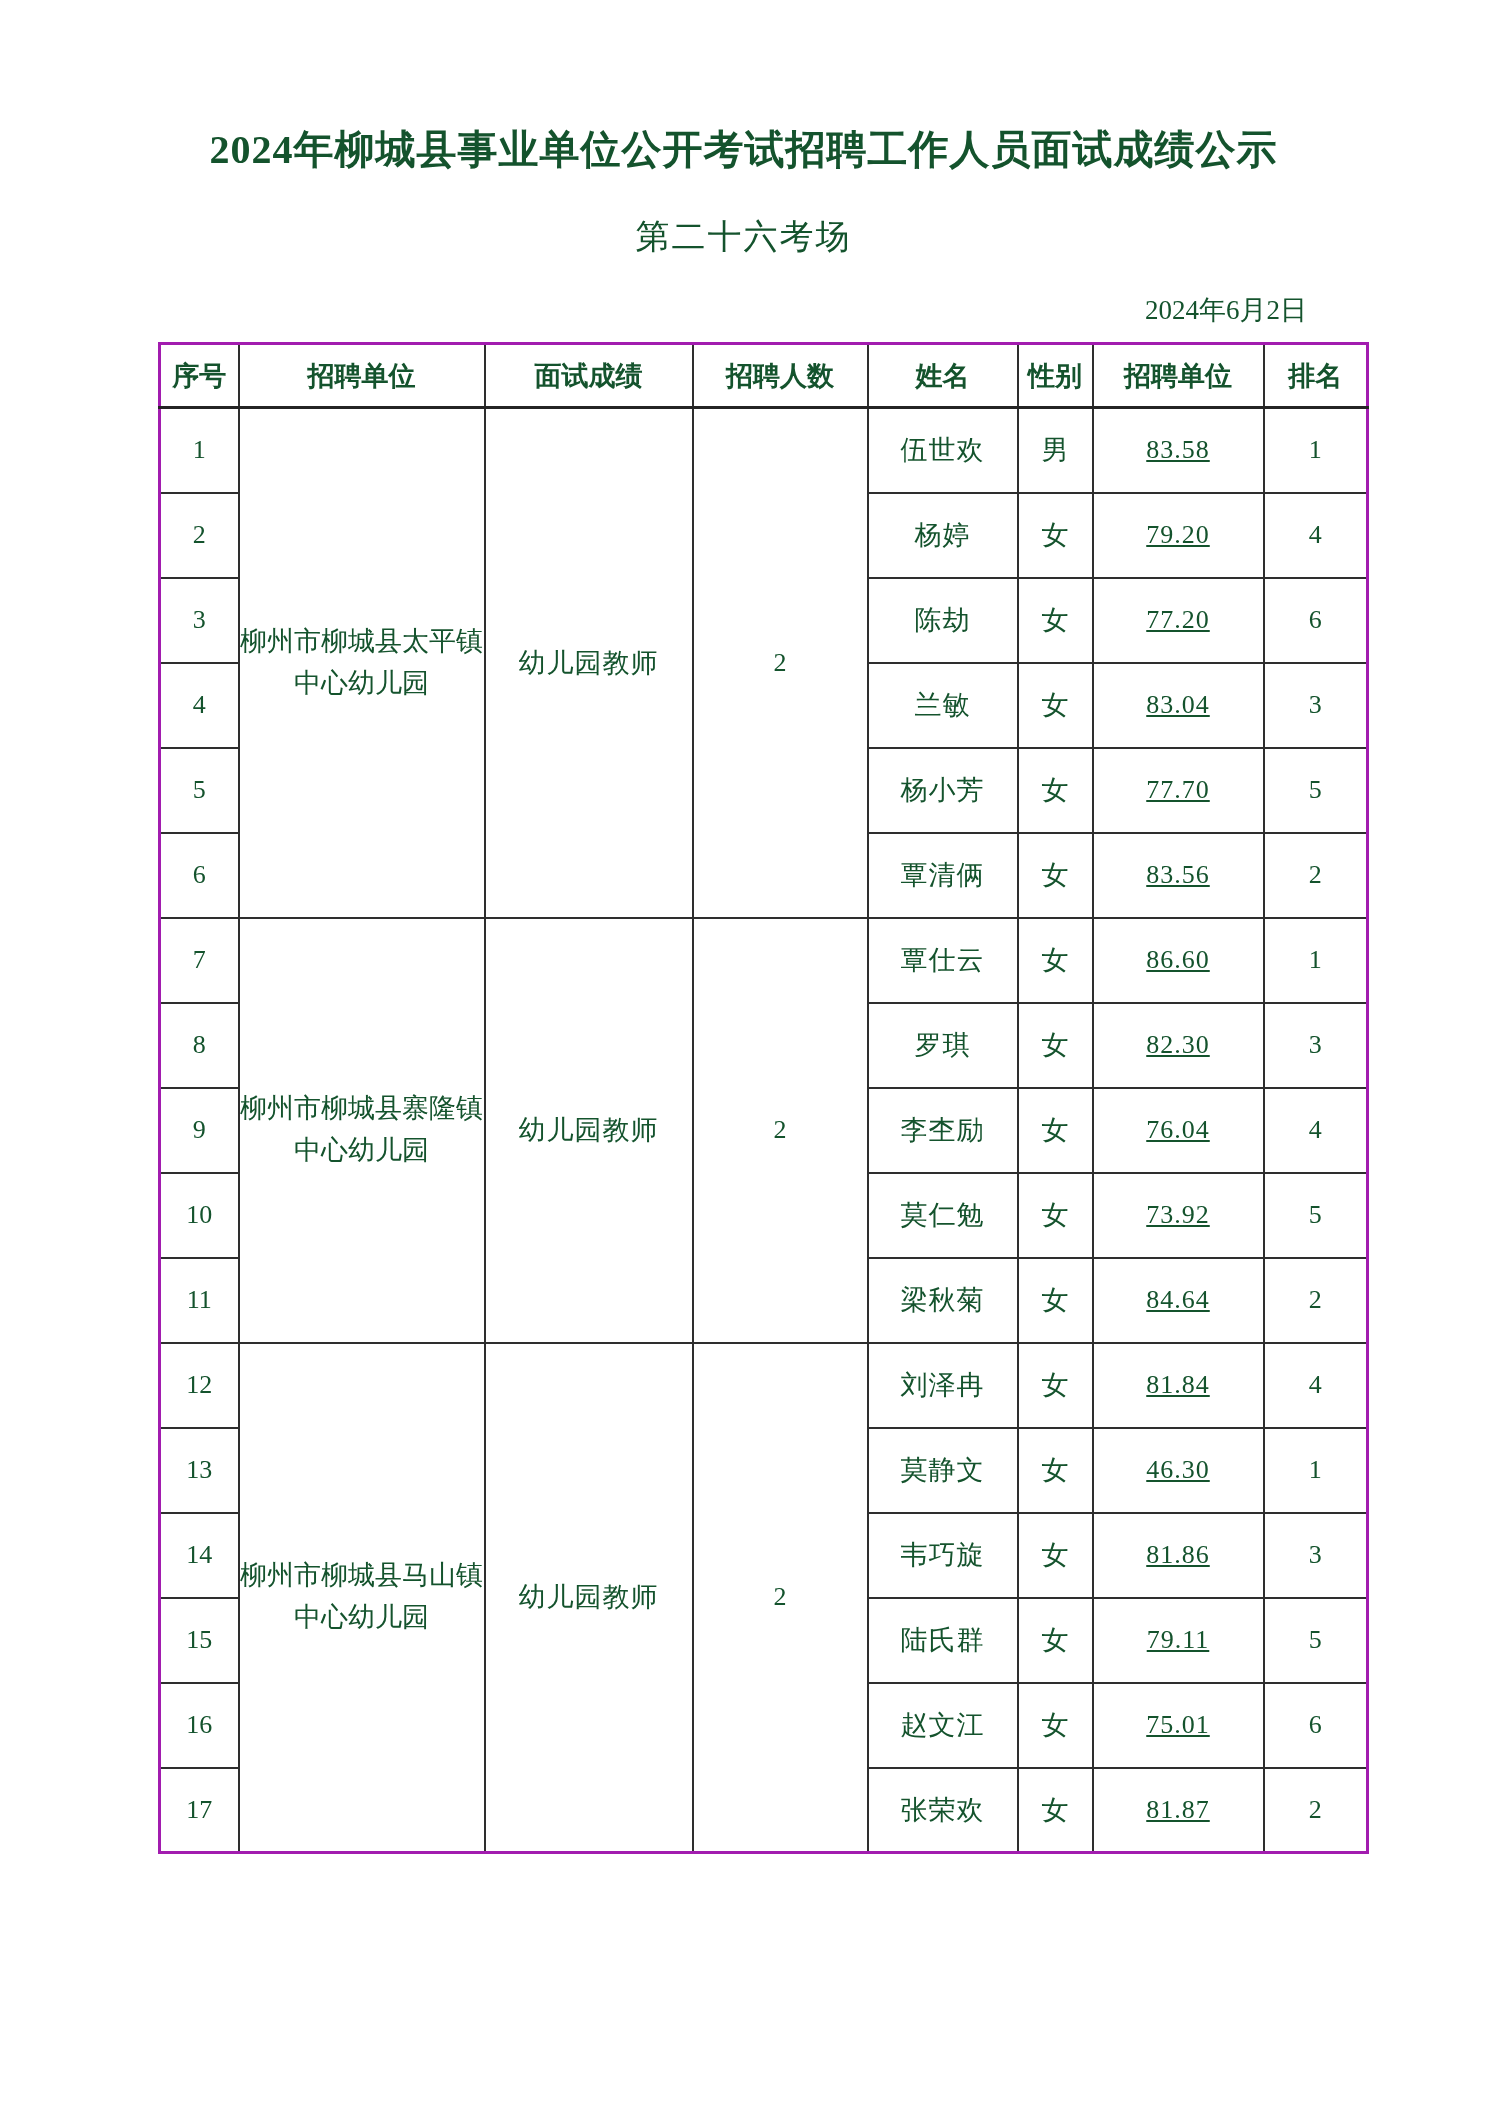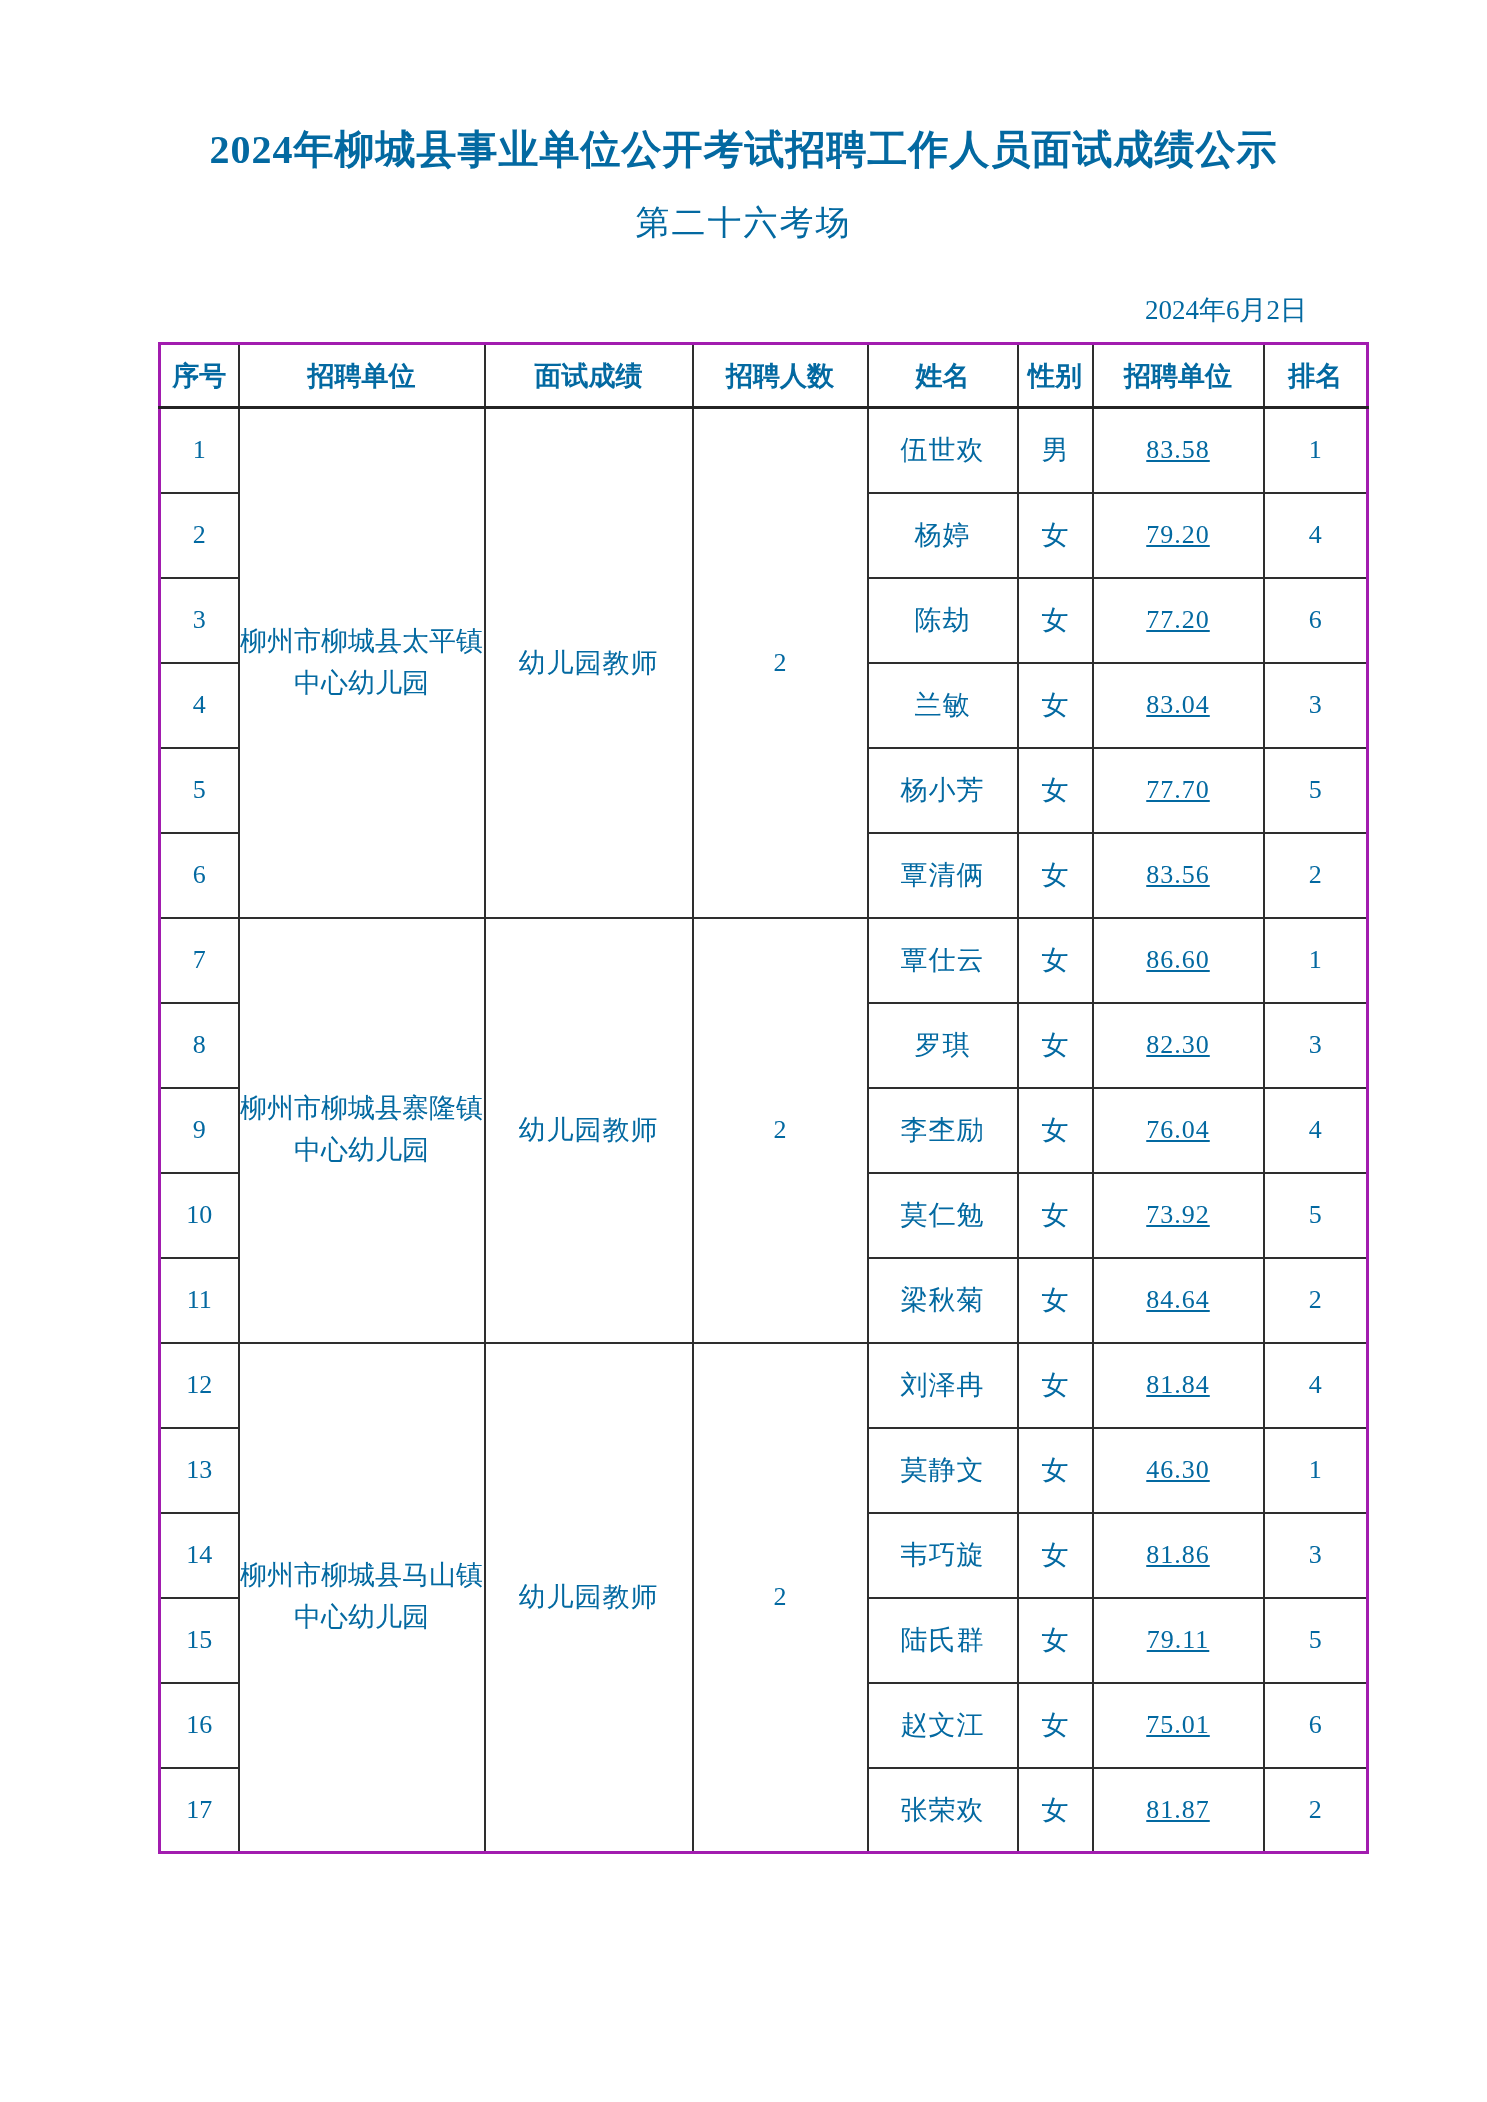--- a/index.html
+++ b/index.html
@@ -2,37 +2,37 @@
 <html lang="zh"><head>
 <meta charset="utf-8">
 <style>
   html, body { margin: 0; padding: 0; background: #ffffff; }
   .page {
     position: relative;
     width: 1487px;
     height: 2102px;
     background: #ffffff;
     font-family: "Liberation Serif", "DejaVu Serif", serif;
-    color: #0369a1;
+    color: #14532d;
     overflow: hidden;
   }
   .doc-title {
     position: absolute;
     top: 122px;
     left: 0;
     width: 100%;
     text-align: center;
     font-size: 40px;
     font-weight: bold;
     letter-spacing: 1px;
     white-space: nowrap;
   }
   .doc-subtitle {
     position: absolute;
-    top: 200px;
+    top: 214px;
     left: 0;
     width: 100%;
     text-align: center;
     font-size: 34px;
     font-weight: normal;
     letter-spacing: 2px;
   }
   .doc-date {
     position: absolute;
     top: 292px;

